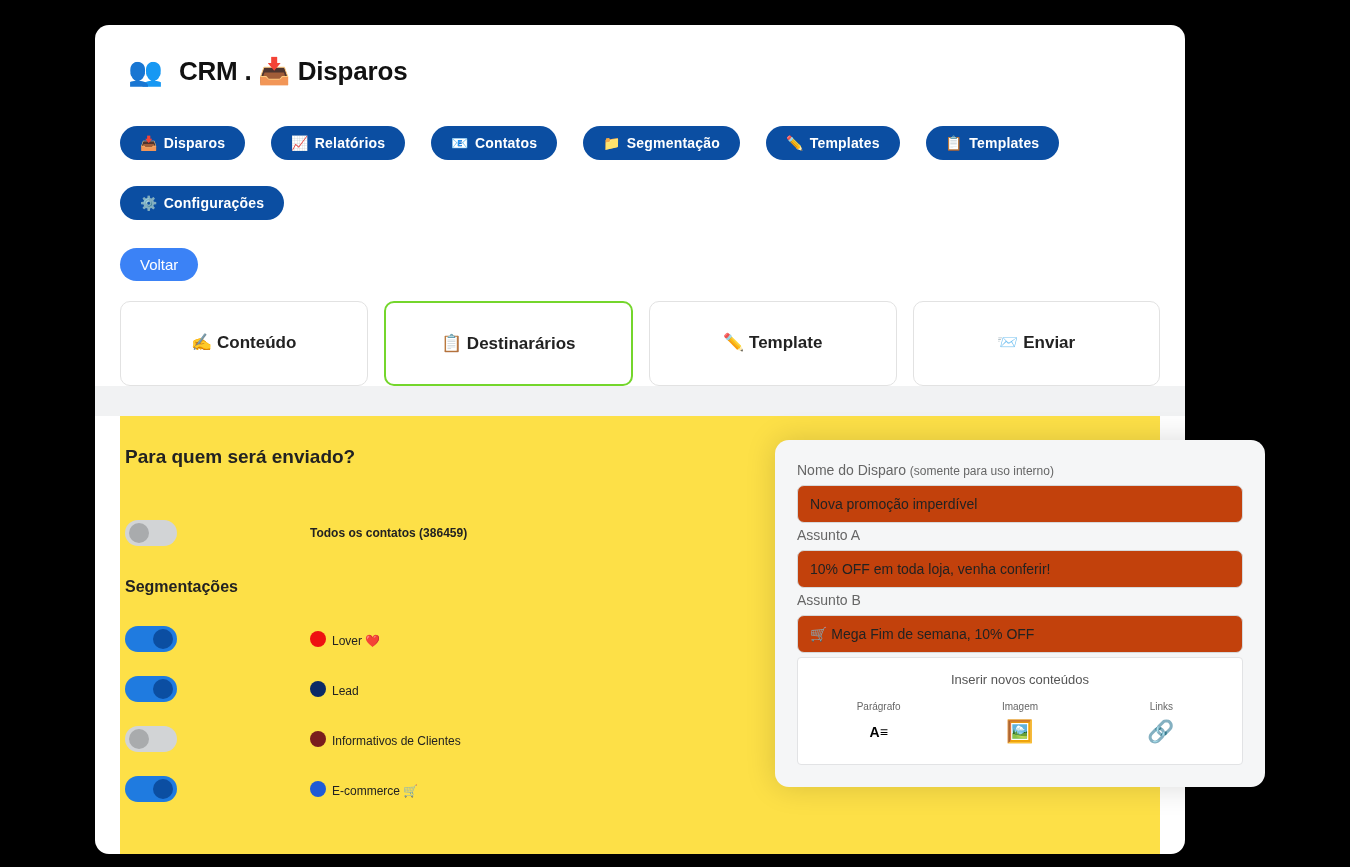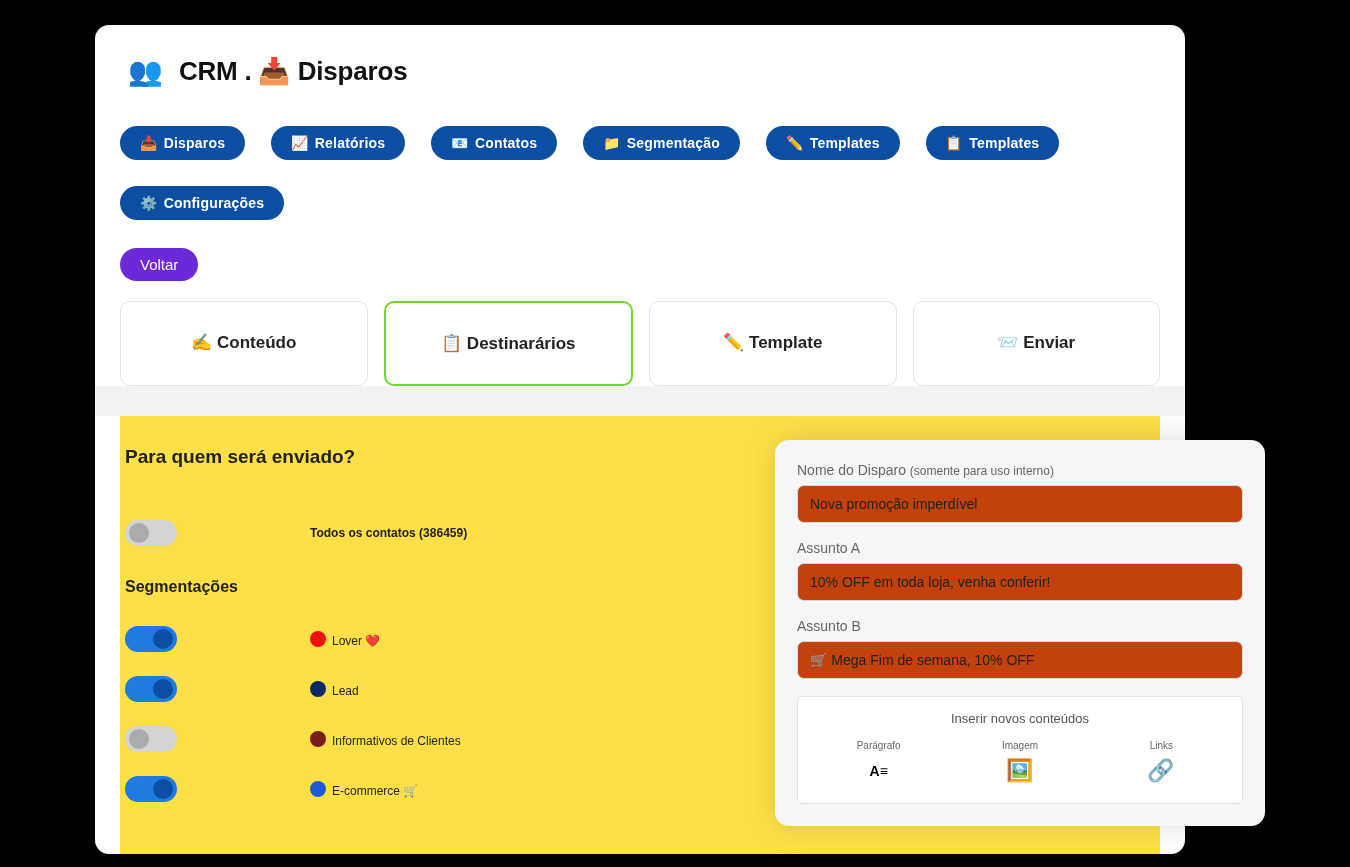--- a/index.html
+++ b/index.html
@@ -50,21 +50,21 @@
     padding: 9px 20px;
     font-size: 14px;
     font-weight: 600;
     cursor: pointer;
     display: flex;
     align-items: center;
     gap: 6px;
     letter-spacing: 0.2px;
   }
   .back-btn {
-    background: #6d28d9;
+    background: #3b82f6;
     color: #fff;
     border: none;
     border-radius: 20px;
     padding: 8px 20px;
     font-size: 15px;
     font-weight: 500;
     cursor: pointer;
     margin-bottom: 20px;
   }
   .steps {
@@ -161,21 +161,21 @@
   .overlay {
     position: absolute;
     left: 775px;
     top: 440px;
     width: 490px;
     background: #f5f6f7;
     border-radius: 14px;
     padding: 22px 22px 22px 22px;
     box-shadow: 0 0 30px rgba(0,0,0,0.15);
   }
-  .field-group { margin-bottom: 17px; }
+  .field-group { margin-bottom: 4px; }
   .field-label {
     font-size: 14px;
     color: #666;
     margin-bottom: 7px;
     display: block;
   }
   .field-label small {
     font-size: 12px;
     font-weight: 400;
   }

